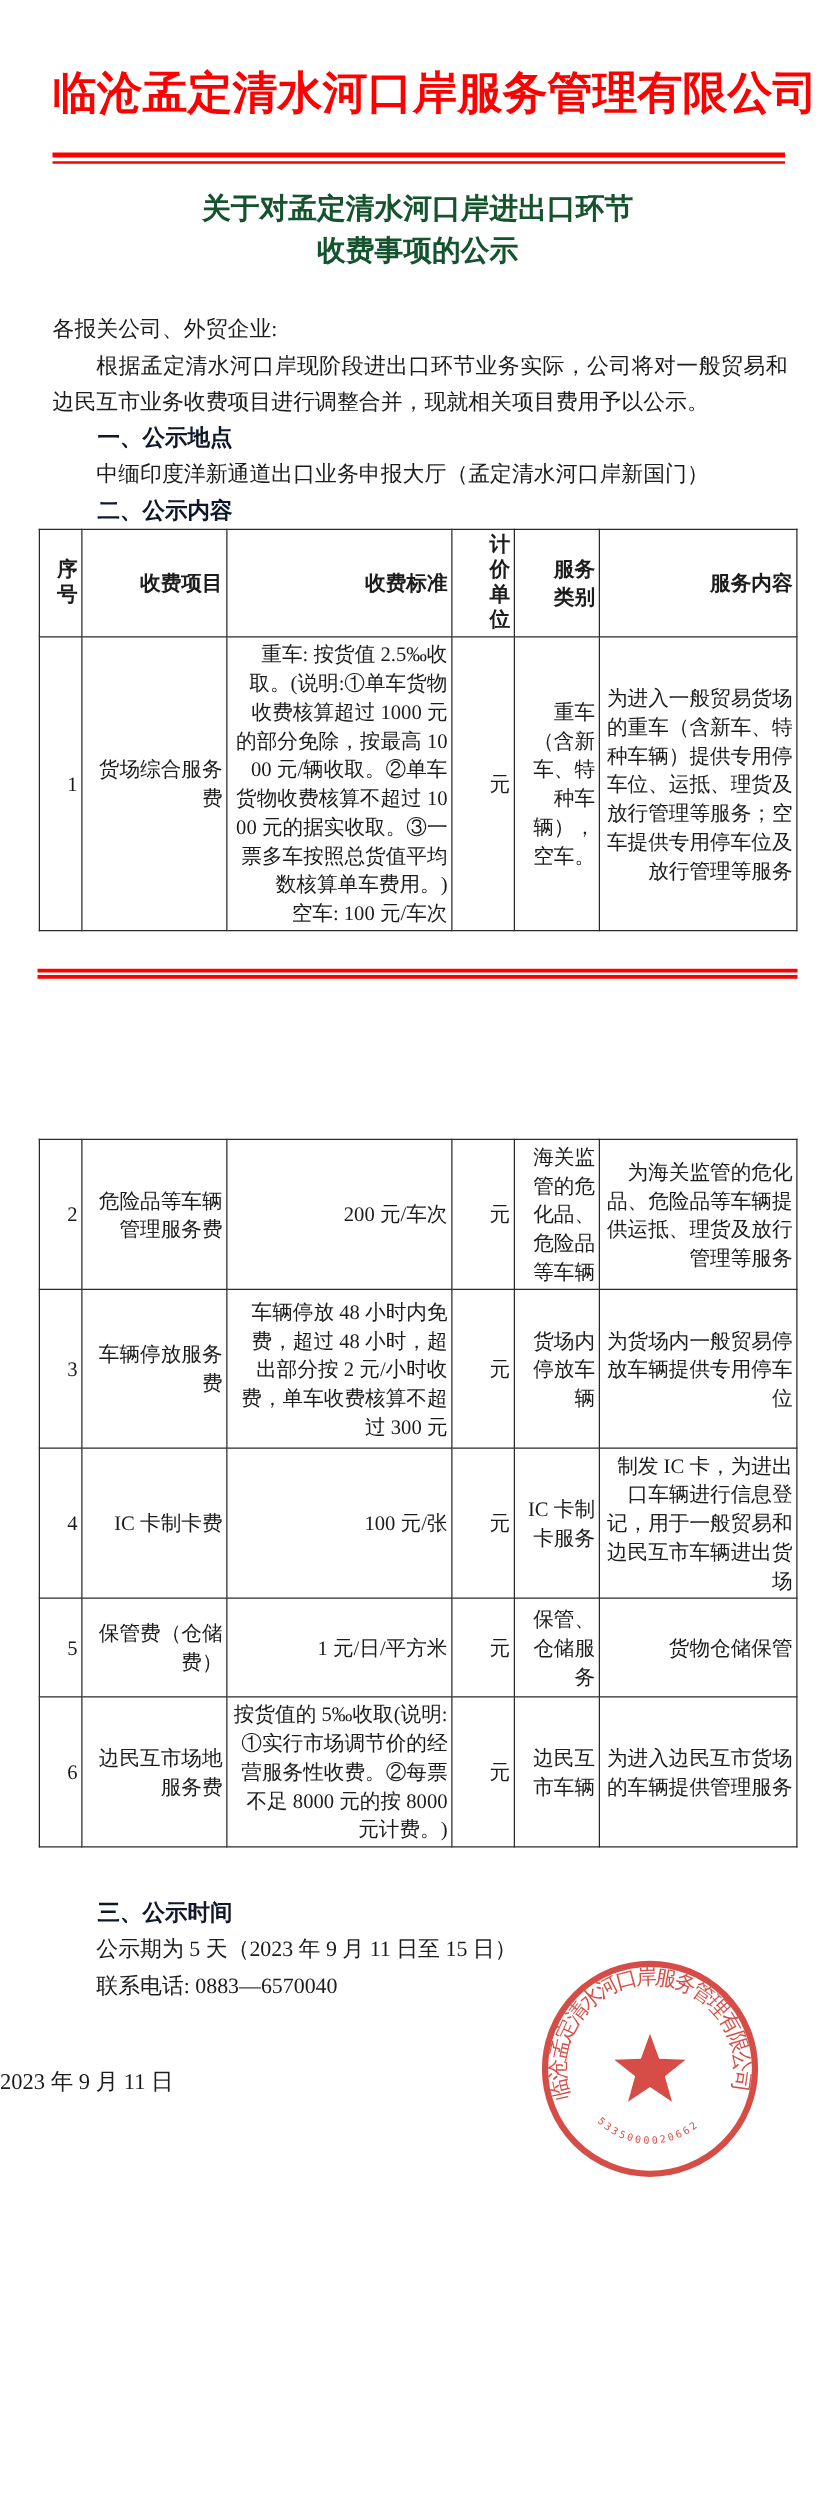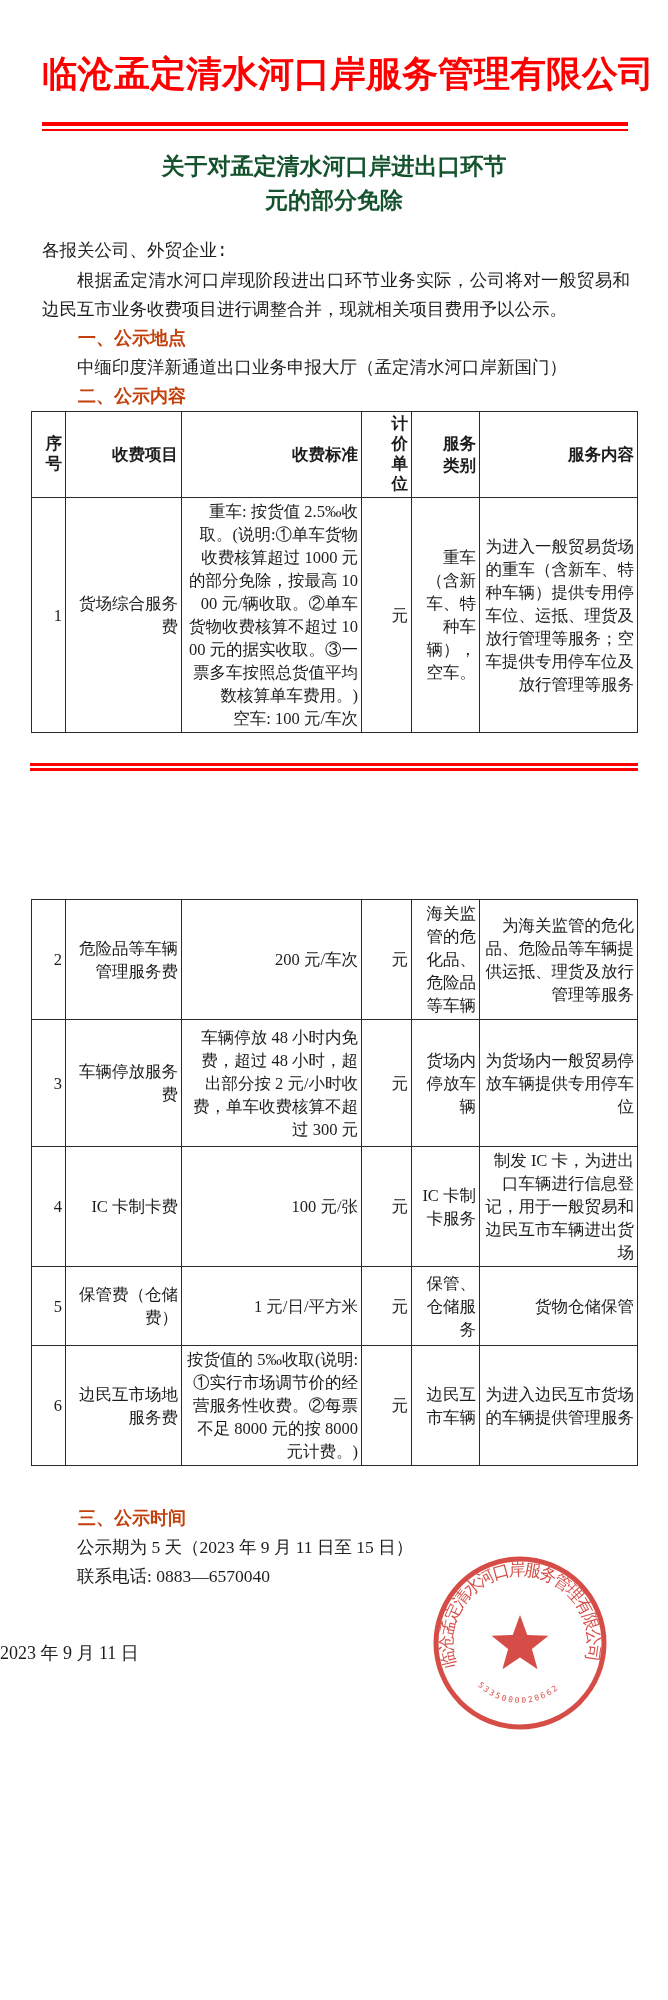--- a/index.html
+++ b/index.html
@@ -34,26 +34,26 @@
     text-align:center;
     font-family:"Liberation Sans","DejaVu Sans",sans-serif;
     font-weight:bold;
     font-size:23px;
     line-height:34px;
     color:#14532d;
   }
 
   
   .bodytext{margin:0 38px 0 42px;font-size:17.5px;line-height:29px;text-align:justify;}
-  .salutation{margin-top:20px;font-family:Liberation Mono, monospace;}
+  .salutation{margin-top:32px;}
   .para{text-indent:2em;}
   .sec-heading{
     font-family:"Liberation Sans","DejaVu Sans",sans-serif;
     font-weight:bold;font-size:18px;line-height:29px;
-    text-indent:2em;color:#c2410c;
+    text-indent:2em;color:#0f172a;
   }
 
   
   table.fee-table{
     margin-left:31px;
     width:606px;
     border-collapse:collapse;
     table-layout:fixed;
     font-size:16.5px;
     line-height:23px;
@@ -113,21 +113,21 @@
 </head>
 <body>
 
 <div class="page">
 
   <div class="letterhead">临沧孟定清水河口岸服务管理有限公司</div>
   <div class="letterhead-rule"></div>
 
   <div class="doc-title">
     <div>关于对孟定清水河口岸进出口环节</div>
-    <div>元的部分免除</div>
+    <div>收费事项的公示</div>
   </div>
 
   <div class="bodytext salutation">各报关公司、外贸企业:</div>
   <div class="bodytext para">根据孟定清水河口岸现阶段进出口环节业务实际，公司将对一般贸易和边民互市业务收费项目进行调整合并，现就相关项目费用予以公示。</div>
 
   <div class="bodytext sec-heading">一、公示地点</div>
   <div class="bodytext para">中缅印度洋新通道出口业务申报大厅（孟定清水河口岸新国门）</div>
 
   <div class="bodytext sec-heading">二、公示内容</div>
 

